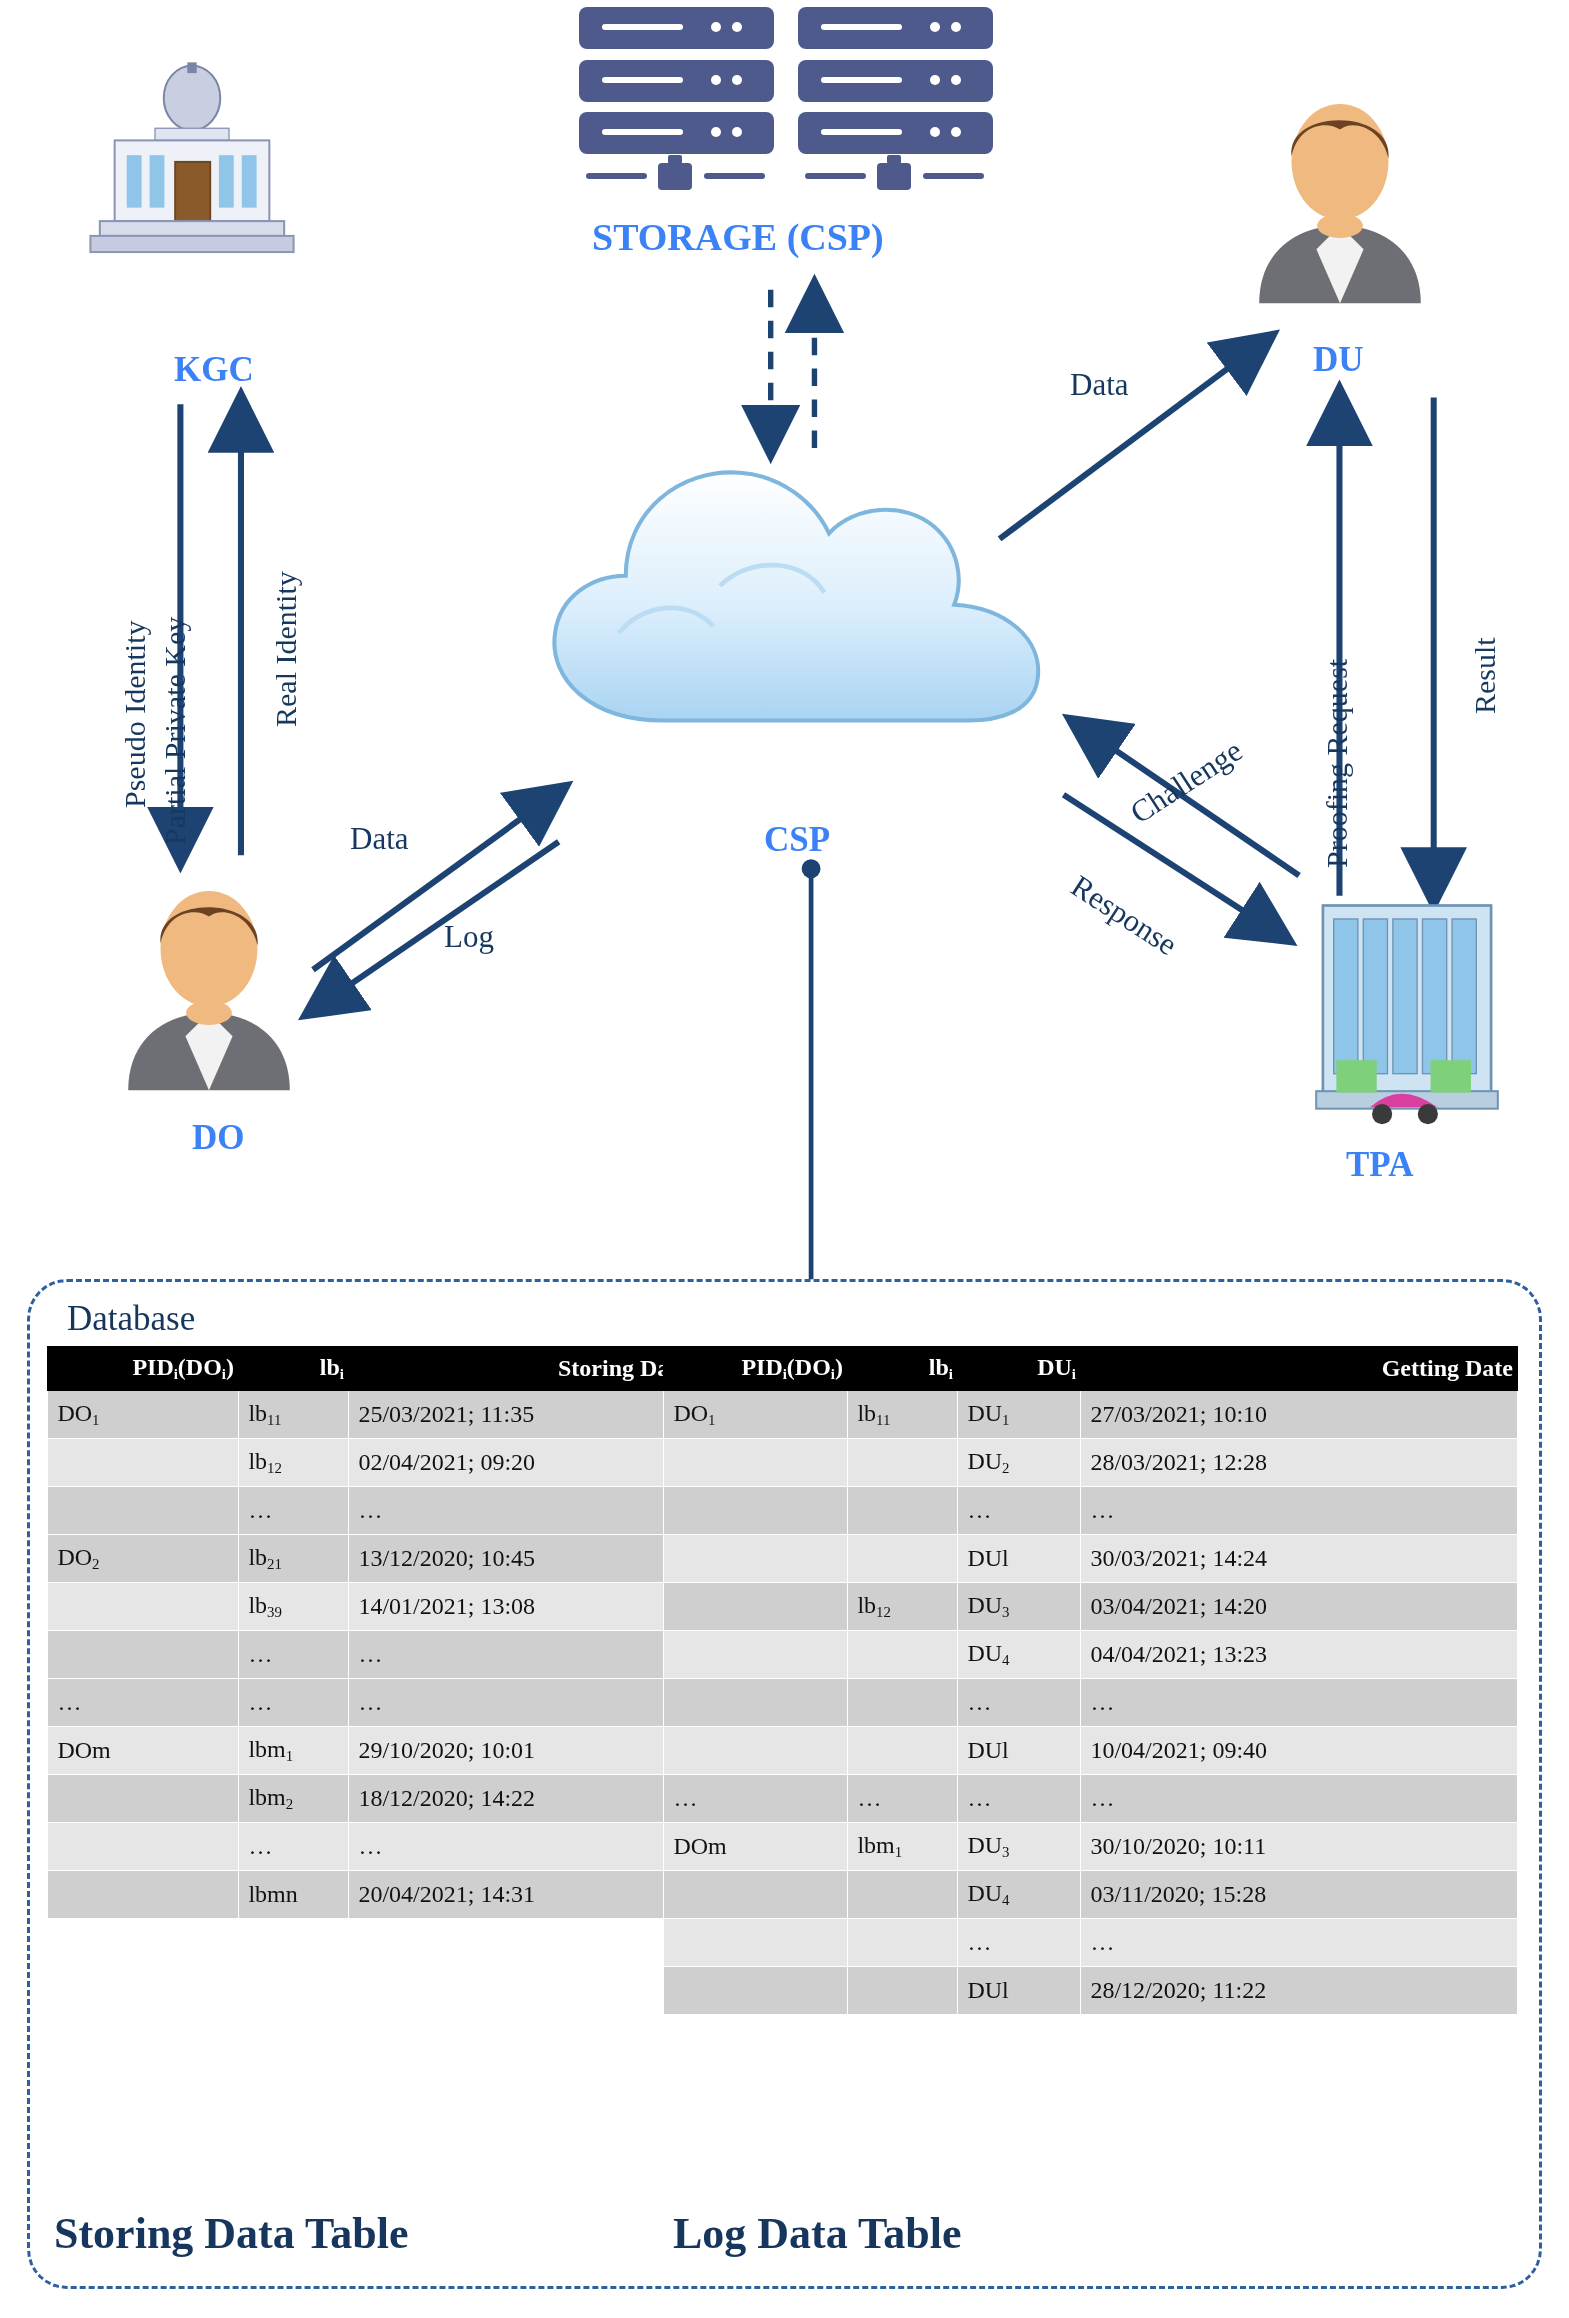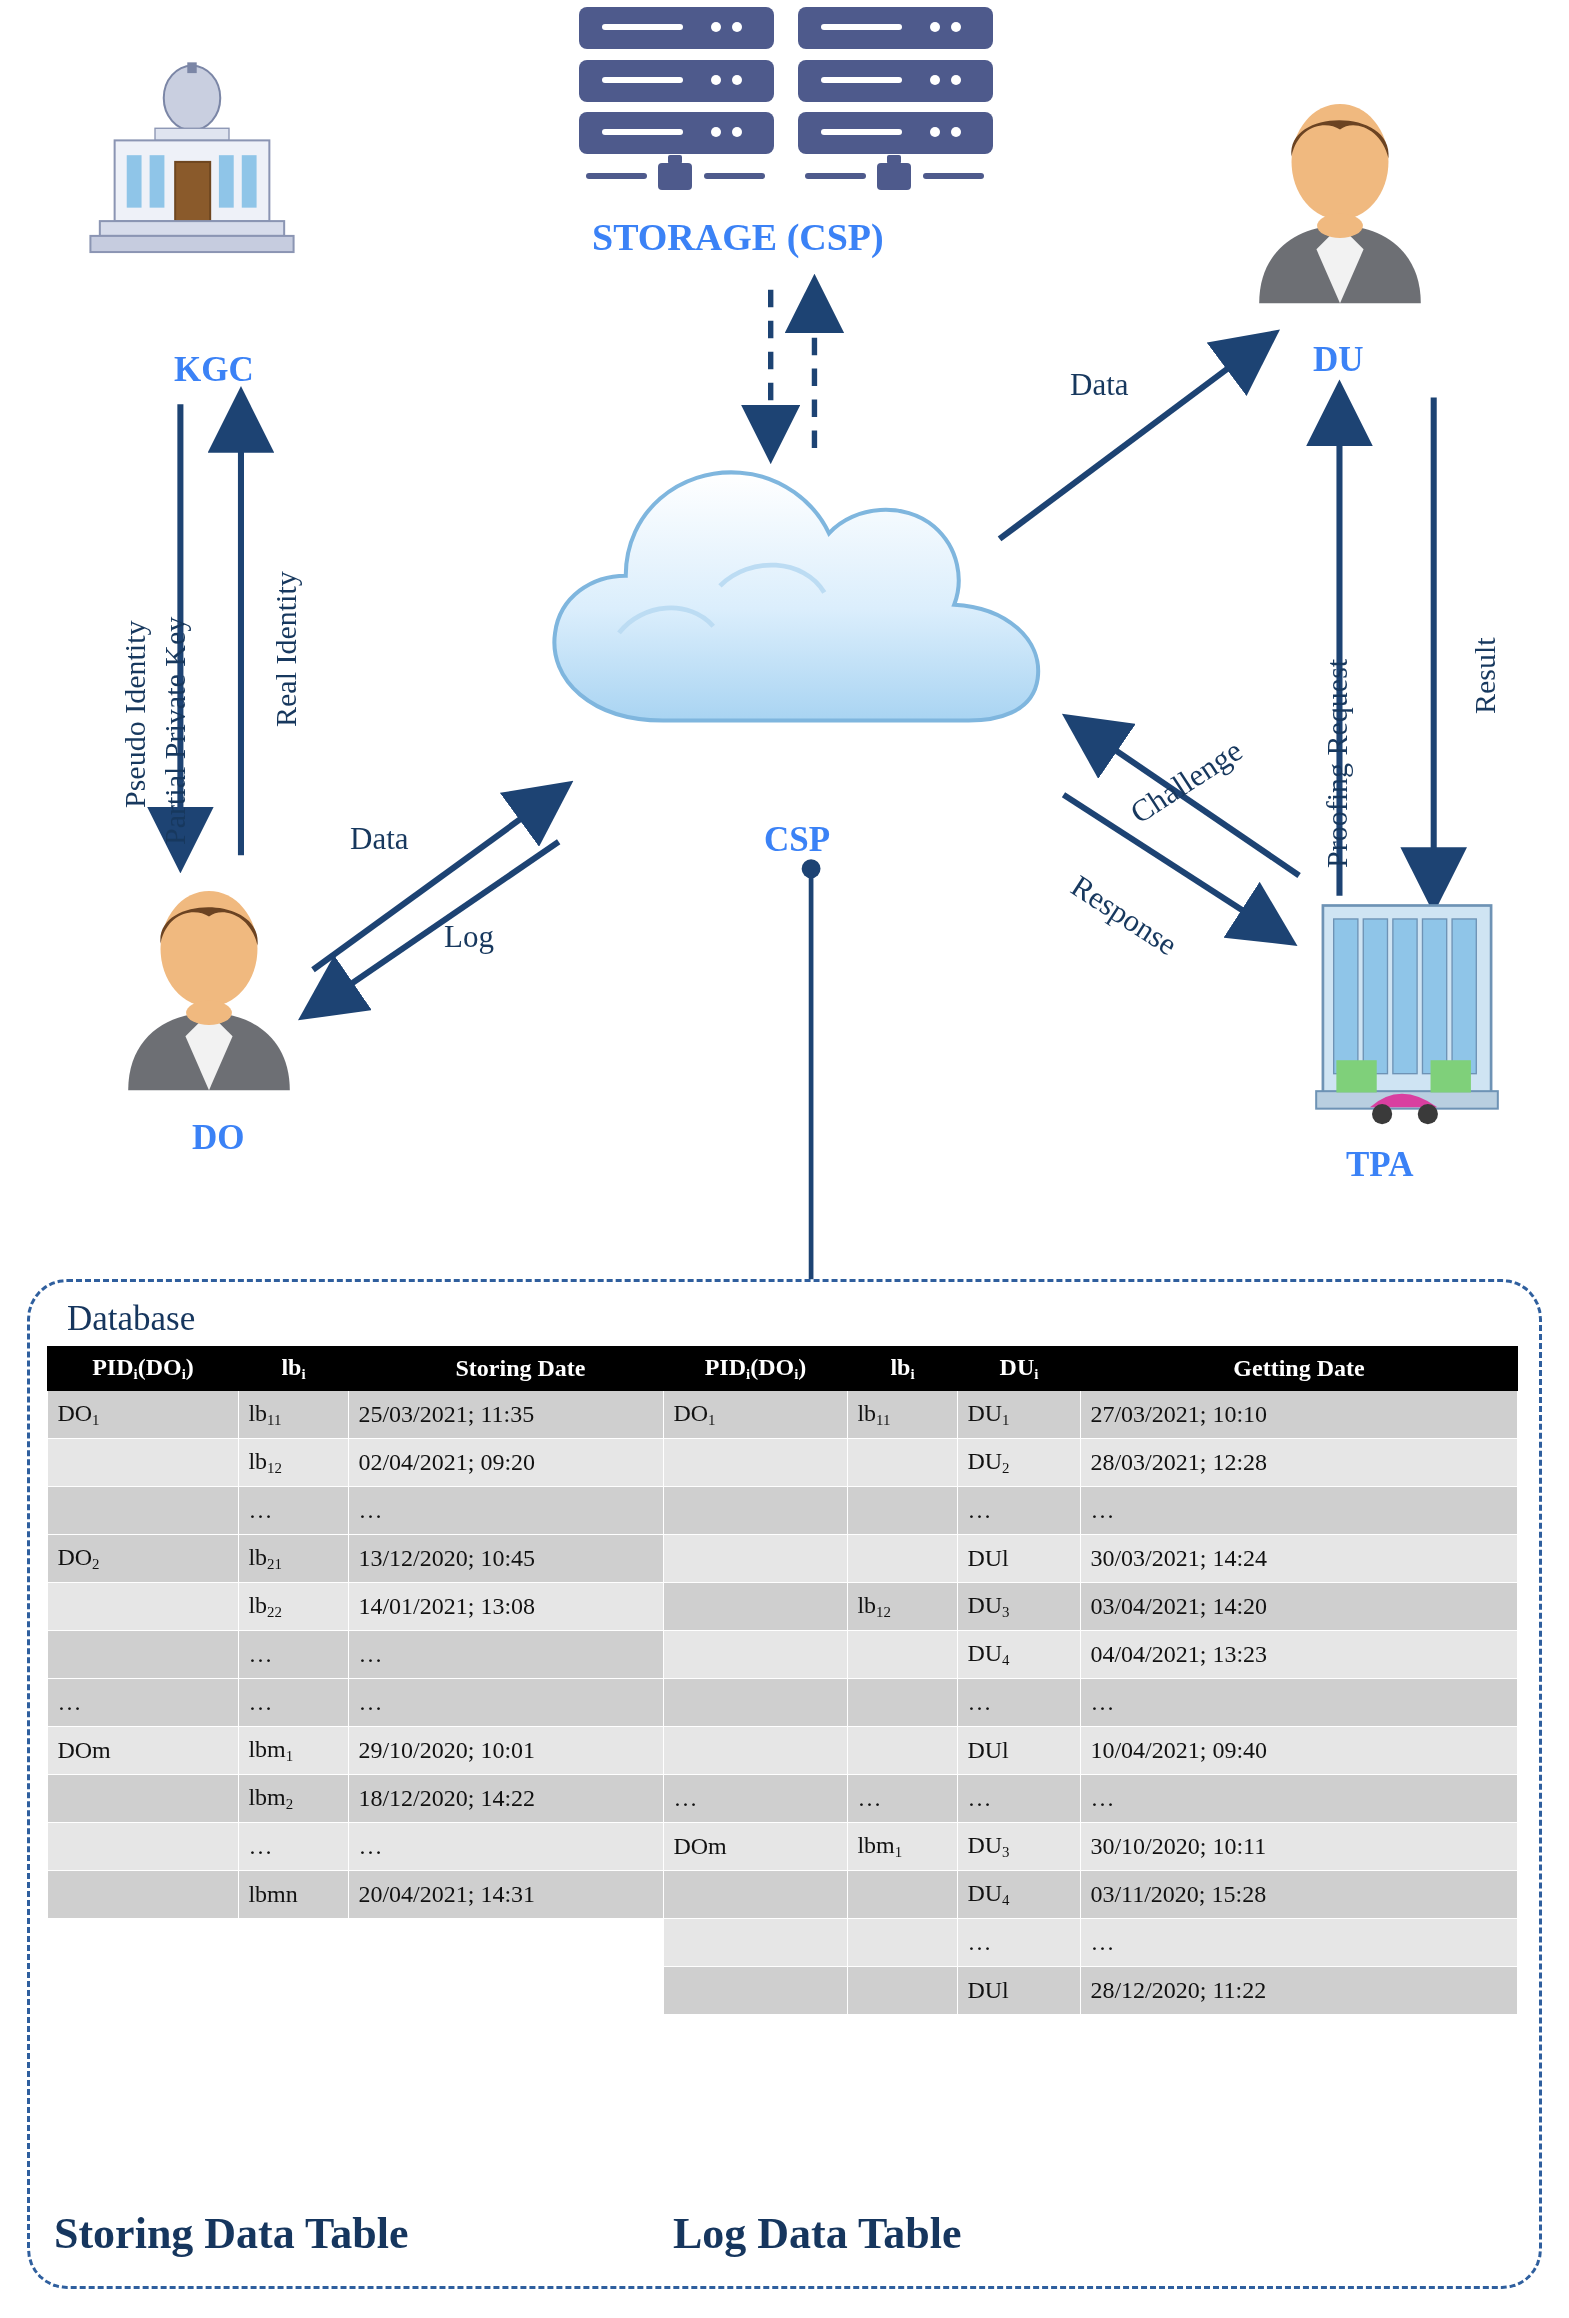--- a/index.html
+++ b/index.html
@@ -23,21 +23,21 @@
   #cloud{position:absolute;left:518px;top:431px;width:552px;height:350px;}
 
   
   .person{position:absolute;width:202px;height:229px;}
 
   
   #db-panel{position:absolute;left:27px;top:1279px;width:1515px;height:1010px;border:3.4px dashed #2f5f9e;border-radius:40px;box-sizing:border-box;}
   #db-title{position:absolute;left:67px;top:1299px;font-size:35px;color:#16365e;}
 
   table.dbt{position:absolute;border-collapse:collapse;font-family:"Liberation Serif",serif;}
-  table.dbt th{background:#000000;color:#ffffff;font-size:24px;font-weight:bold;padding:6.7px 4px;border:1.3px solid #000;text-align:center;}
+  table.dbt th{background:#000000;color:#ffffff;font-size:24px;font-weight:bold;padding:6.7px 4px;border:1.3px solid #000;text-align:right;}
   table.dbt td{font-size:24px;padding:6px 9.4px;border:1.3px solid #ffffff;color:#111;height:35px;}
   td.shade-a{background:#cfcfcf;margin-left:20px;}
   td.shade-b{background:#e6e6e6;}
   .tcap{position:absolute;font-size:44px;color:#16365e;font-weight:normal;}
   sub{font-size:0.62em;vertical-align:-0.3em;}
 
   .cap{position:absolute;font-size:35px;font-weight:bold;color:#3b82f6;white-space:nowrap;}
   .arrowlabel.rot90{transform:rotate(-90deg);transform-origin:left top;}
 </style>
 </head>
@@ -225,21 +225,21 @@
           <td class="shade-a">…</td>
           <td class="shade-a">…</td>
         </tr>
         <tr>
           <td class="shade-a">DO<sub>2</sub></td>
           <td class="shade-a">lb<sub>21</sub></td>
           <td class="shade-a">13/12/2020;  10:45</td>
         </tr>
         <tr>
           <td class="shade-b"></td>
-          <td class="shade-b">lb<sub>22</sub></td>
+          <td class="shade-b">lb<sub>39</sub></td>
           <td class="shade-b">14/01/2021;  13:08</td>
         </tr>
         <tr>
           <td class="shade-a"></td>
           <td class="shade-a">…</td>
           <td class="shade-a">…</td>
         </tr>
         <tr>
           <td class="shade-a">…</td>
           <td class="shade-a">…</td>

